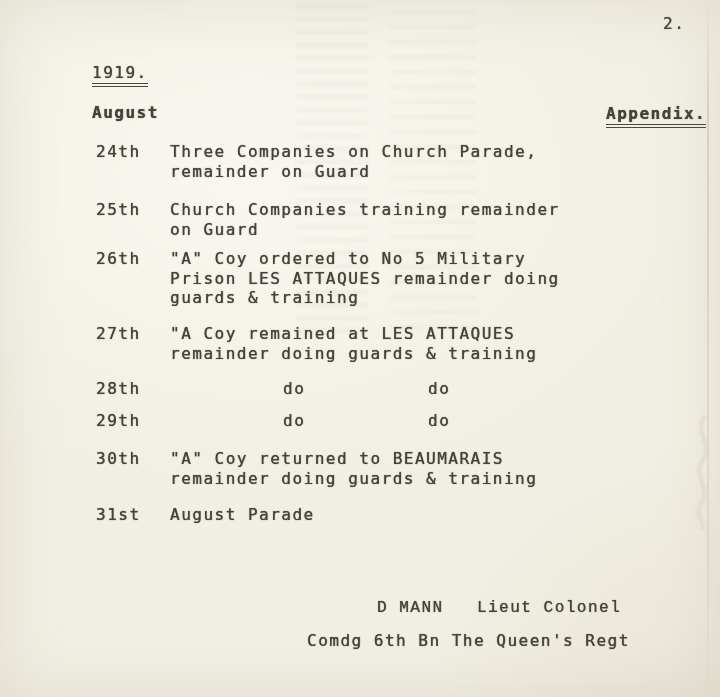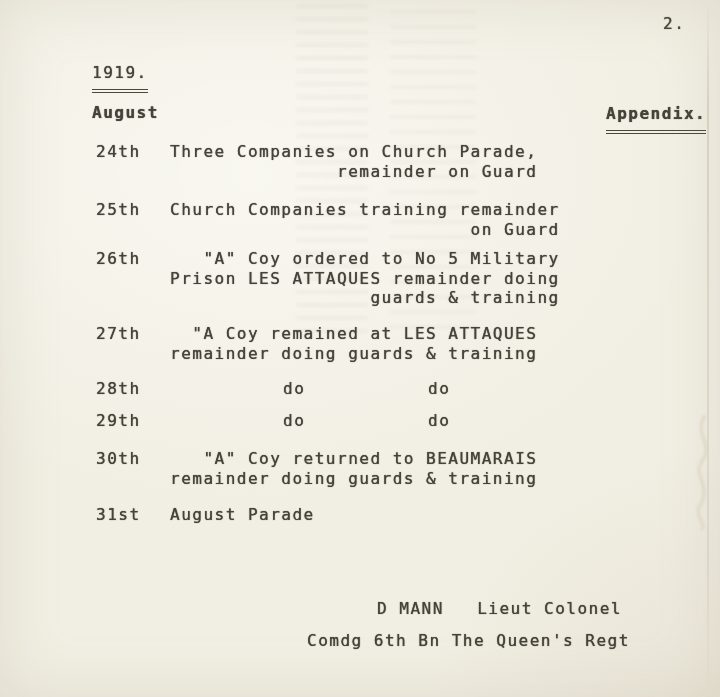--- a/index.html
+++ b/index.html
@@ -15,24 +15,24 @@
     color:#454339;
   }
   .ink {
     position:absolute;
     font-size:16px;
     letter-spacing:1.5px;
     line-height:19.5px;
     white-space:pre;
     text-shadow:0 0 1px rgba(66,63,55,0.85), 0.4px 0.4px 0 rgba(66,63,55,0.3);
   }
-  .u2 { border-bottom:4px double #4a473e; padding-bottom:7px; }
+  .u2 { border-bottom:4px double #4a473e; padding-bottom:1px; }
   .entry { position:absolute; left:0; width:720px; height:0; }
   .entry .date { left:96px; top:0; }
-  .entry .etext { left:170px; top:0;text-align:right; }
+  .entry .etext { left:170px; top:0; }
   .entry .do1 { left:283px; top:0; }
   .entry .do2 { left:428px; top:0; }
   .vignette {
     position:absolute; inset:0; pointer-events:none;
     box-shadow: inset 0 0 60px rgba(170,158,132,0.22);
   }
   .bleed {
     position:absolute; left:272px; top:4px; width:210px; height:335px;
     background-image:
       repeating-linear-gradient(180deg, rgba(138,126,102,0.12) 0 4px, rgba(138,126,102,0) 4px 13px),
@@ -117,18 +117,18 @@
     <div class="ink etext">"A" Coy returned to BEAUMARAIS
 remainder doing guards &amp; training</div>
   </div>
 
   <div class="entry" style="top:505px;">
     <div class="ink date">31st</div>
     <div class="ink etext">August Parade</div>
   </div>
 
   <div>
-    <div class="ink" style="left:377px; top:599px;">D MANN   Lieut Colonel</div>
+    <div class="ink" style="left:377px; top:599px;font-family:Liberation Mono, monospace;">D MANN   Lieut Colonel</div>
     <div class="ink" style="left:307px; top:631px;">Comdg 6th Bn The Queen's Regt</div>
   </div>
 
   <div class="vignette"></div>
 </div>
 
 </body></html>

